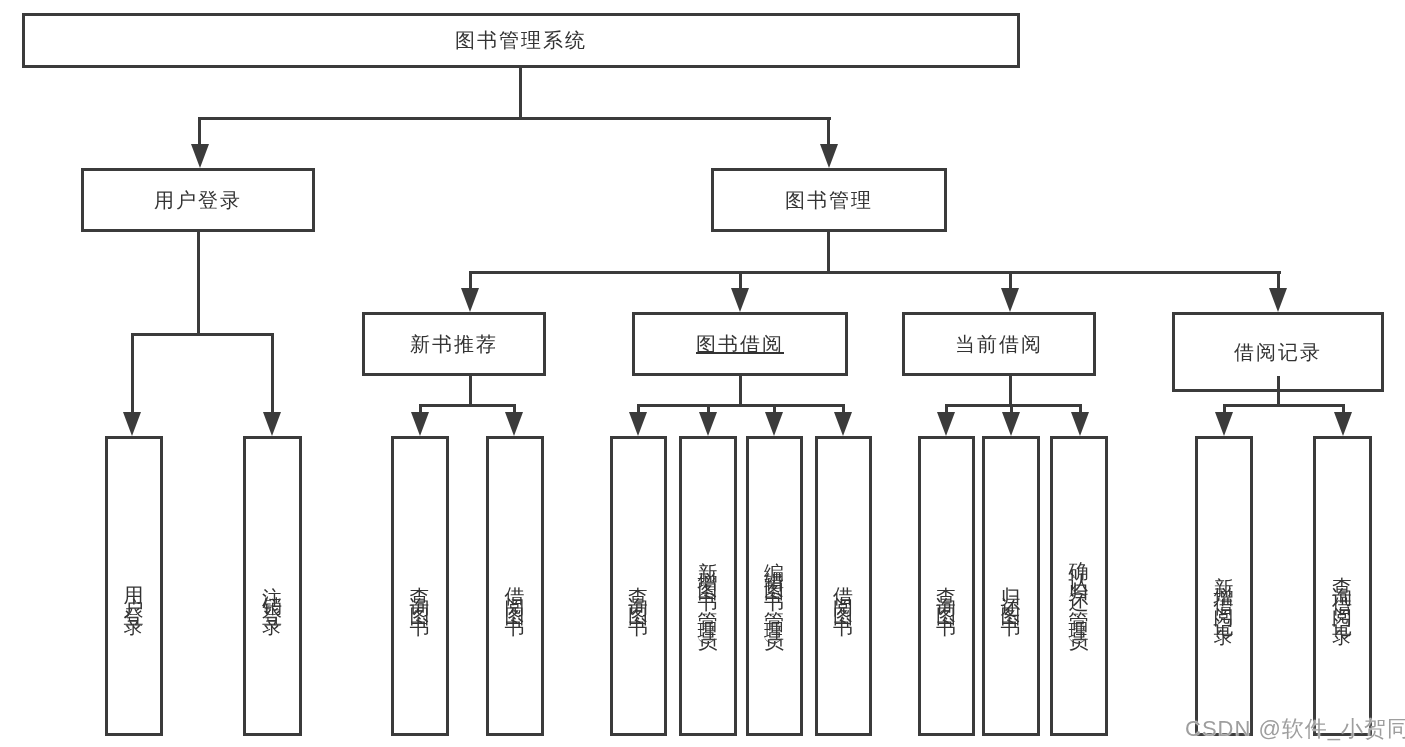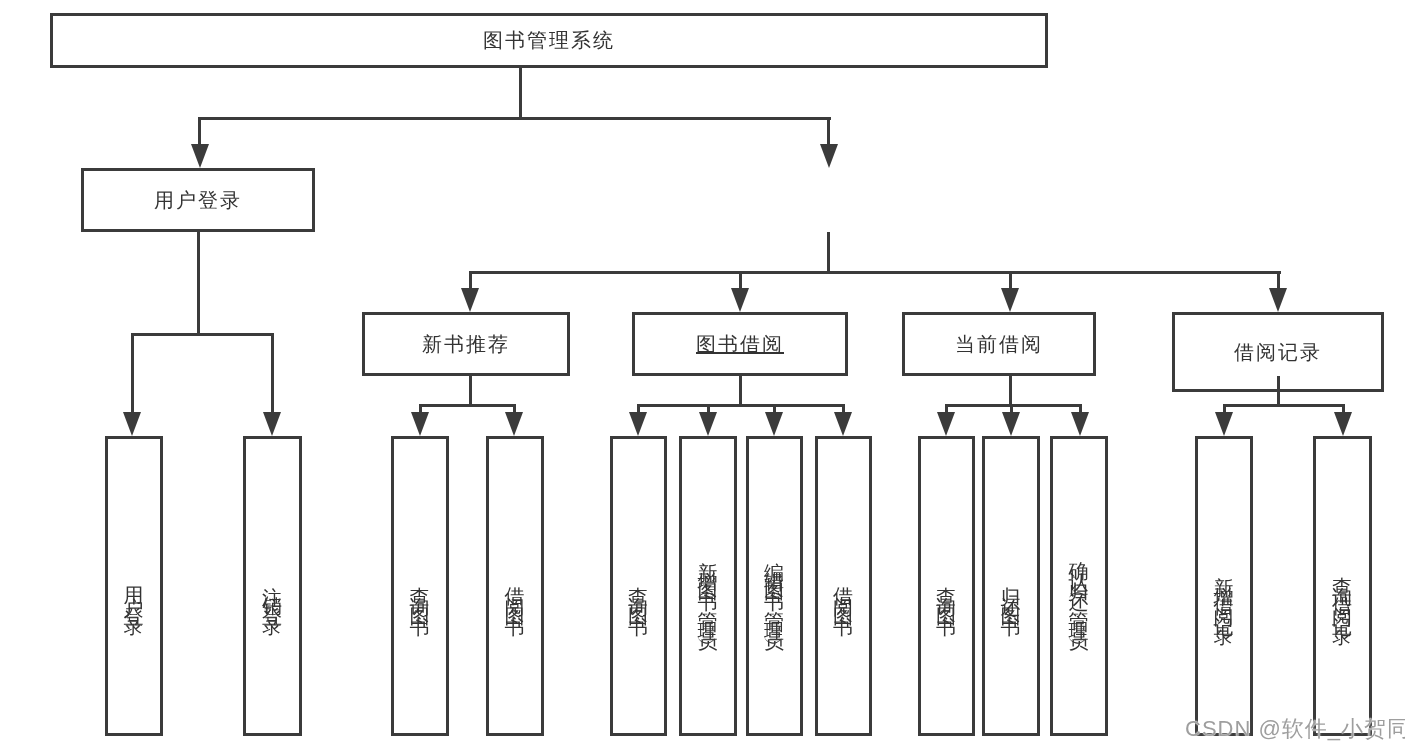--- a/index.html
+++ b/index.html
@@ -51,54 +51,57 @@
     text-shadow:0 0 2px #ffffff,0 0 1px #ffffff;
     white-space:nowrap;
     z-index:5;
   }
 </style>
 </head>
 <body>
 
 <div id="canvas">
 
-  <div class="box" style="left:22px;top:13px;width:998px;height:55px;margin-left:28px;">
+  <div class="box" style="left:22px;top:13px;width:998px;height:55px;">
     <span>图书管理系统</span>
   </div>
 
   <div class="vl" style="left:519px;top:68px;height:52px;"></div>
   <div class="hl" style="left:198px;top:117px;width:633px;"></div>
   <div class="vl" style="left:198px;top:117px;height:30px;"></div>
   <div class="arr" style="left:191px;top:144px;"></div>
   <div class="vl" style="left:827px;top:117px;height:30px;"></div>
   <div class="arr" style="left:820px;top:144px;"></div>
 
   <div class="box" style="left:81px;top:168px;width:234px;height:64px;">
     <span>用户登录</span>
+  </div>
+  <div class="box" style="left:711px;top:168px;width:236px;height:64px;">
+    <span>图书管理</span>
   </div>
 
   <div class="vl" style="left:197px;top:232px;height:104px;"></div>
   <div class="hl" style="left:131px;top:333px;width:143px;"></div>
   <div class="vl" style="left:131px;top:333px;height:81px;"></div>
   <div class="arr" style="left:123px;top:412px;"></div>
   <div class="vl" style="left:271px;top:333px;height:81px;"></div>
   <div class="arr" style="left:263px;top:412px;"></div>
 
   <div class="vl" style="left:827px;top:232px;height:42px;"></div>
   <div class="hl" style="left:469px;top:271px;width:812px;"></div>
   <div class="vl" style="left:469px;top:271px;height:18px;"></div>
   <div class="arr" style="left:461px;top:288px;"></div>
   <div class="vl" style="left:739px;top:271px;height:18px;"></div>
   <div class="arr" style="left:731px;top:288px;"></div>
   <div class="vl" style="left:1009px;top:271px;height:18px;"></div>
   <div class="arr" style="left:1001px;top:288px;"></div>
   <div class="vl" style="left:1277px;top:271px;height:18px;"></div>
   <div class="arr" style="left:1269px;top:288px;"></div>
 
-  <div class="box" style="left:362px;top:312px;width:208px;height:64px;">
+  <div class="box" style="left:362px;top:312px;width:184px;height:64px;">
     <span>新书推荐</span>
   </div>
   <div class="box" style="left:632px;top:312px;width:216px;height:64px;text-decoration:underline;">
     <span>图书借阅</span>
   </div>
   <div class="box" style="left:902px;top:312px;width:194px;height:64px;">
     <span>当前借阅</span>
   </div>
   <div class="box" style="left:1172px;top:312px;width:212px;height:80px;">
     <span>借阅记录</span>

